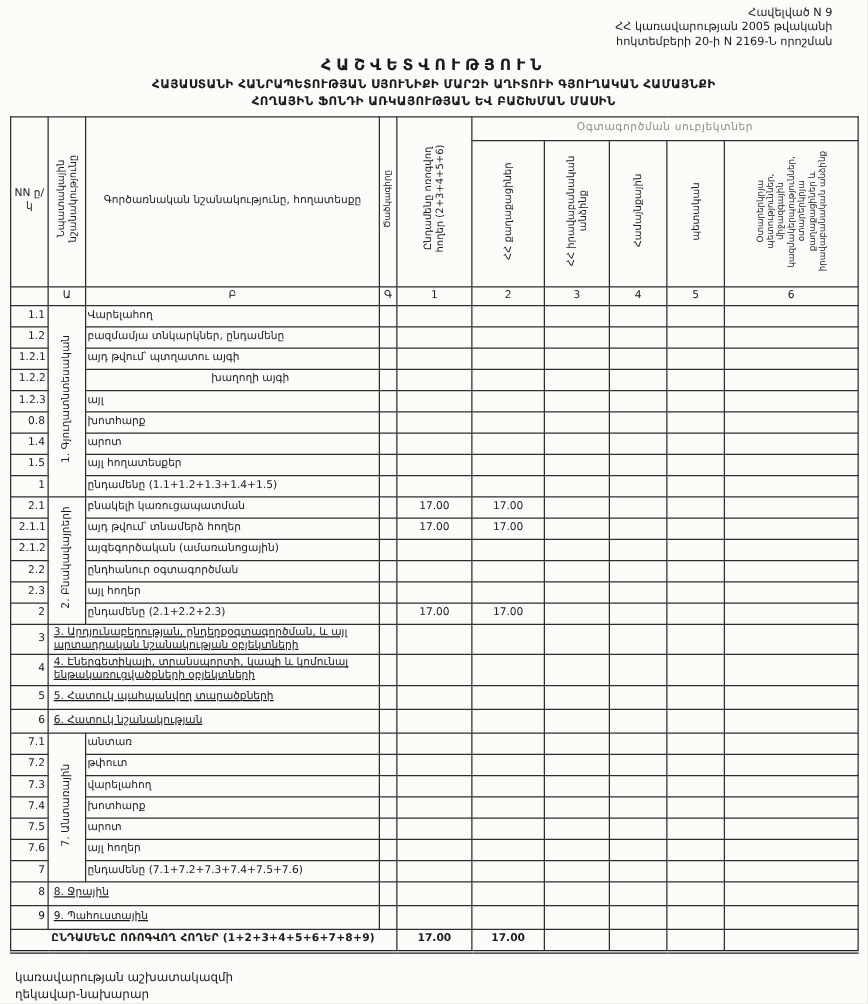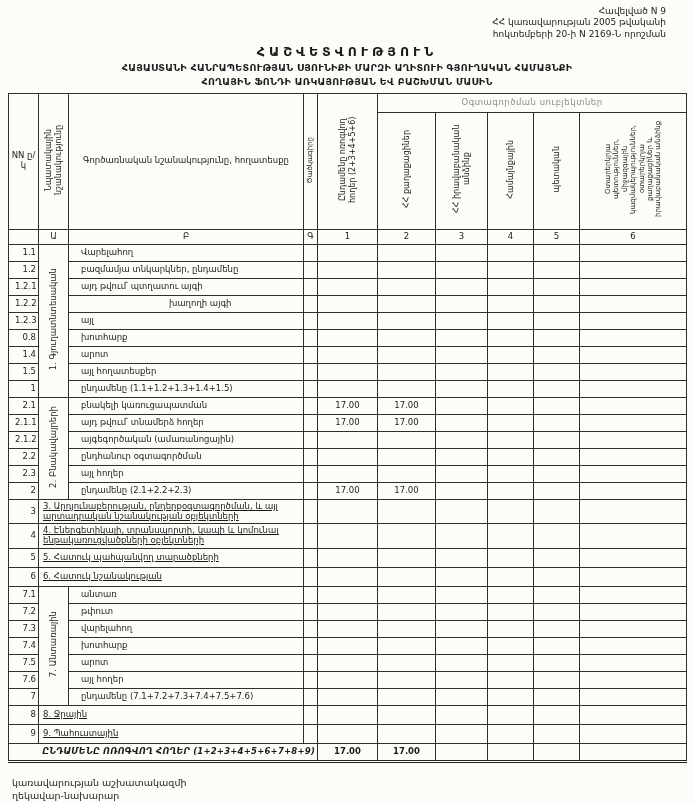--- a/index.html
+++ b/index.html
@@ -29,26 +29,26 @@
   .vtext {
     display:inline-block; writing-mode:vertical-rl; transform:rotate(180deg);
     max-height:110px; line-height:1.2; font-size:8px; text-align:center;
   }
   .vtext.tiny { font-size:7px; max-height:106px; }
 
   tbody td { height:14px; }
   td.nn { text-align:right; padding-left:6px; }
   td.group { text-align:center; }
   td.group .vtext { max-height:120px; font-size:8.5px; }
-  td.label { text-align:left; padding-left:12px; white-space:nowrap; }
+  td.label { text-align:left; padding-left:1px; white-space:nowrap; }
   td.label.merged { white-space:normal; padding:2px 4px;text-decoration:underline; }
   td.label.indent { padding-left:100px; }
   td.val { text-align:center; }
   tr.grand td { font-weight:600; border-bottom:3px double #222; }
-  td.grand-label { text-align:right; padding-left:17px; font-size:8.5px; letter-spacing:0.2px;font-style:italic; }
+  td.grand-label { text-align:center; padding-left:17px; font-size:8.5px; letter-spacing:0.2px; }
 
   .footer { display:flex; justify-content:space-between; align-items:flex-end; margin-top:14px; padding:0 4px; }
   .footer-left { font-size:9.5px; line-height:1.35; }
 </style>
 </head>
 <body>
 
 <div class="page">
 
   <div class="appendix">

